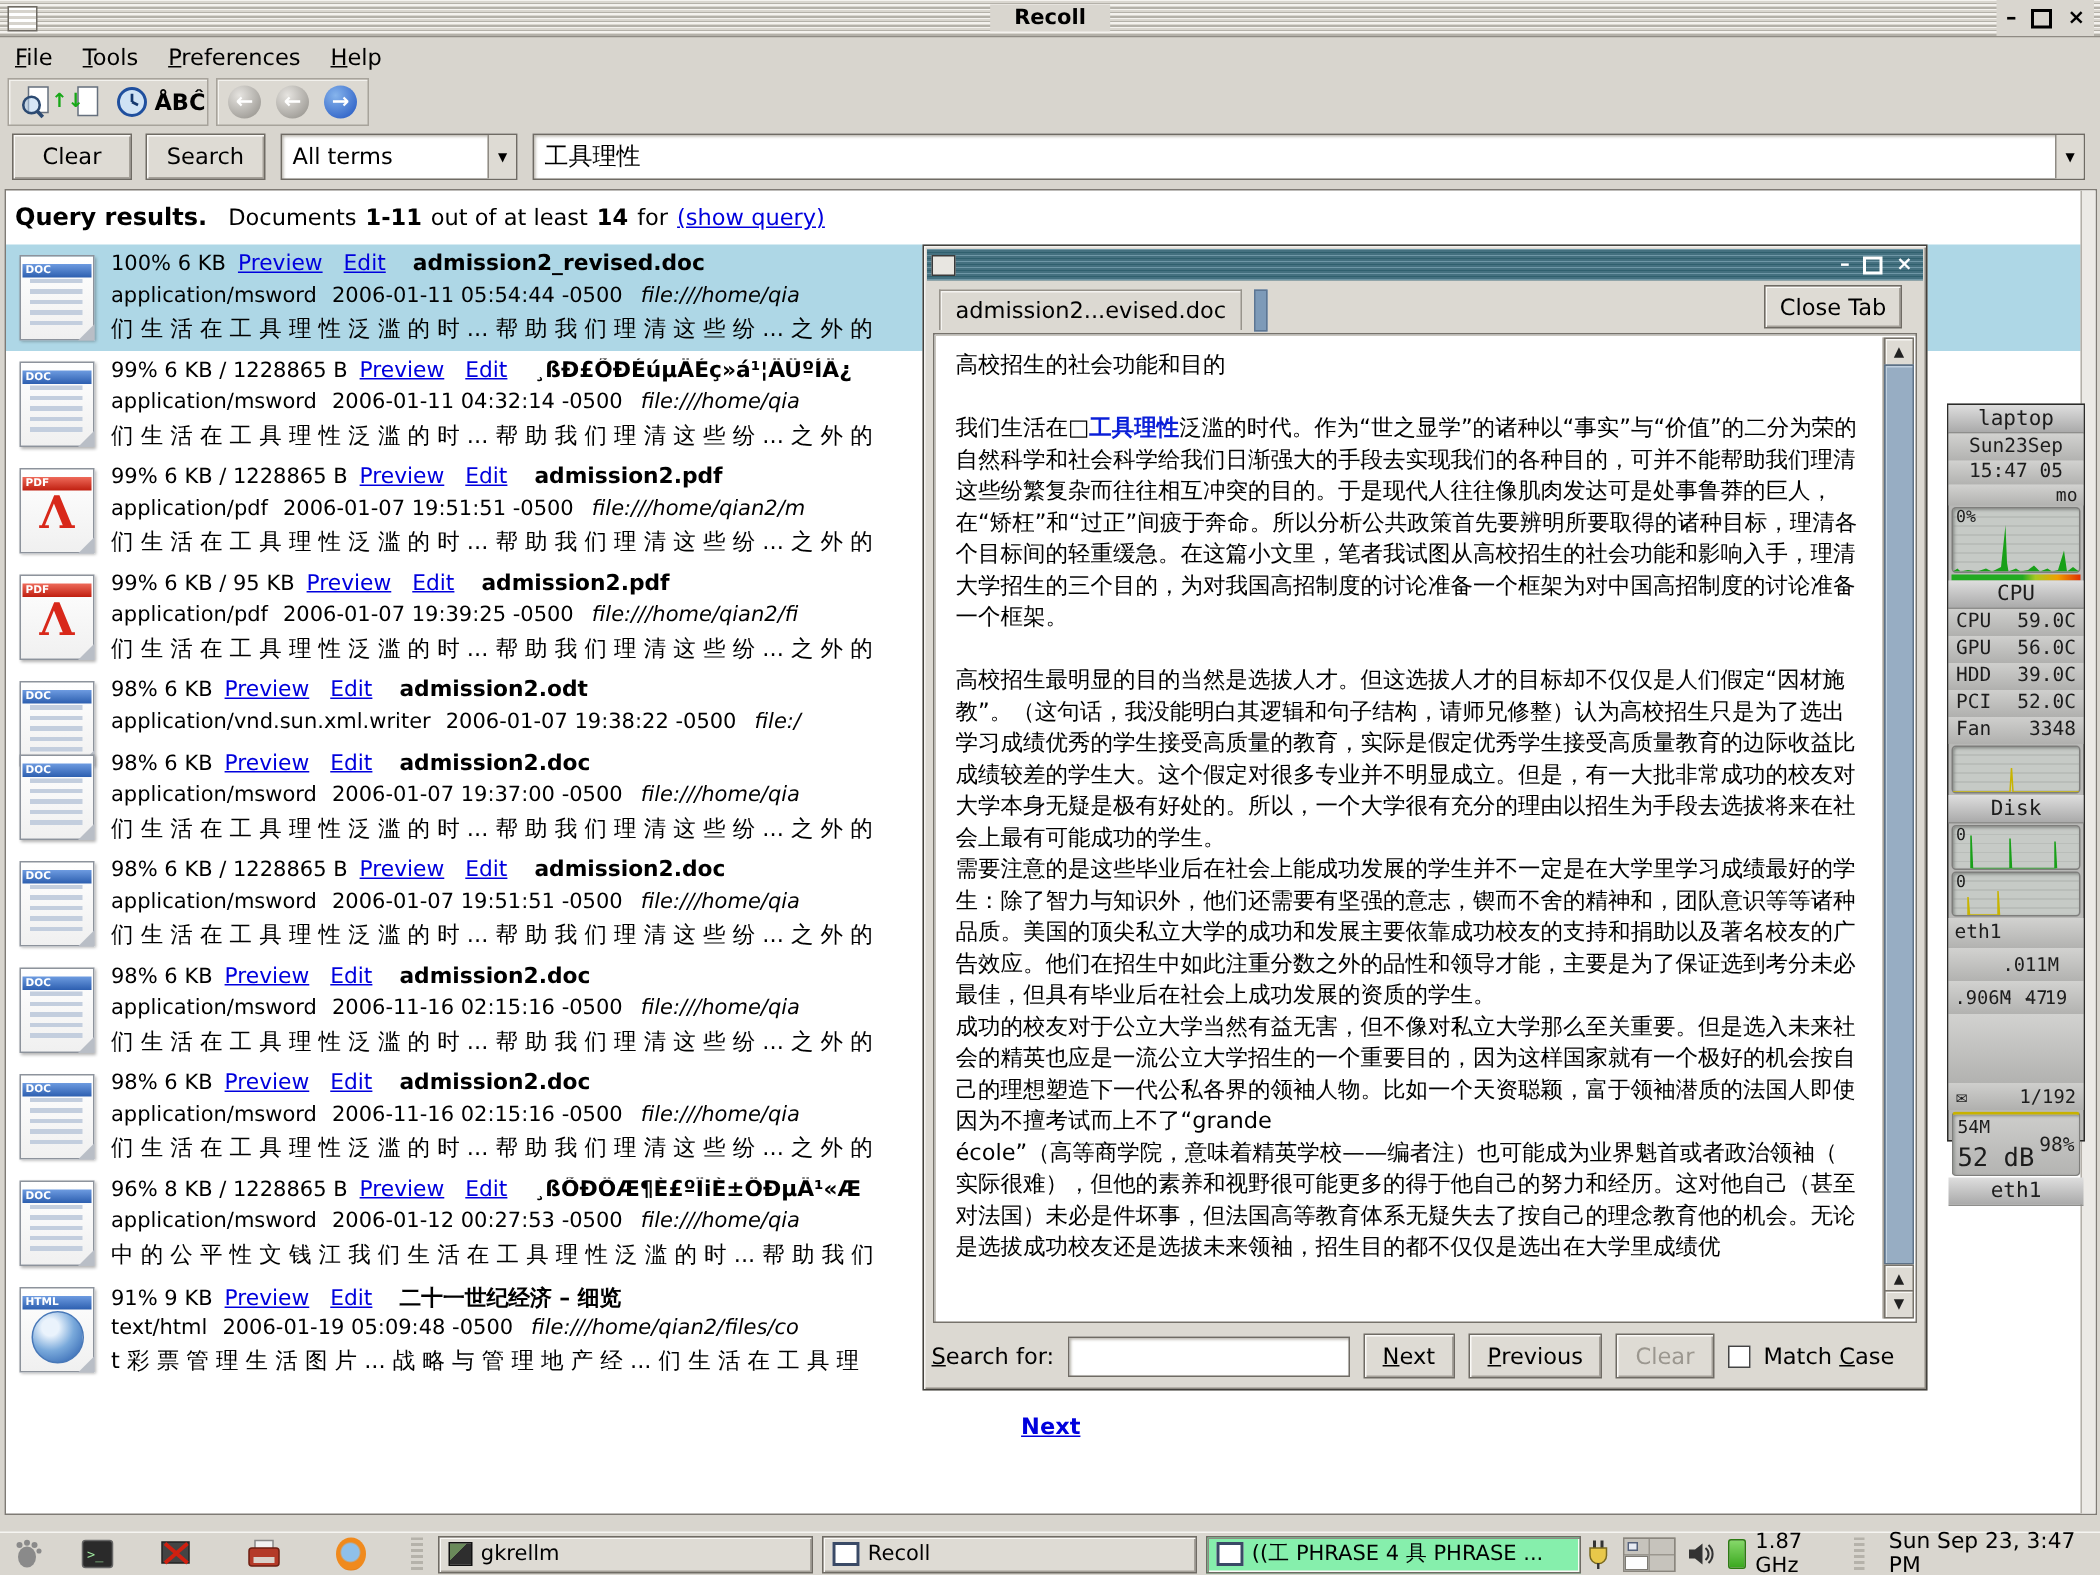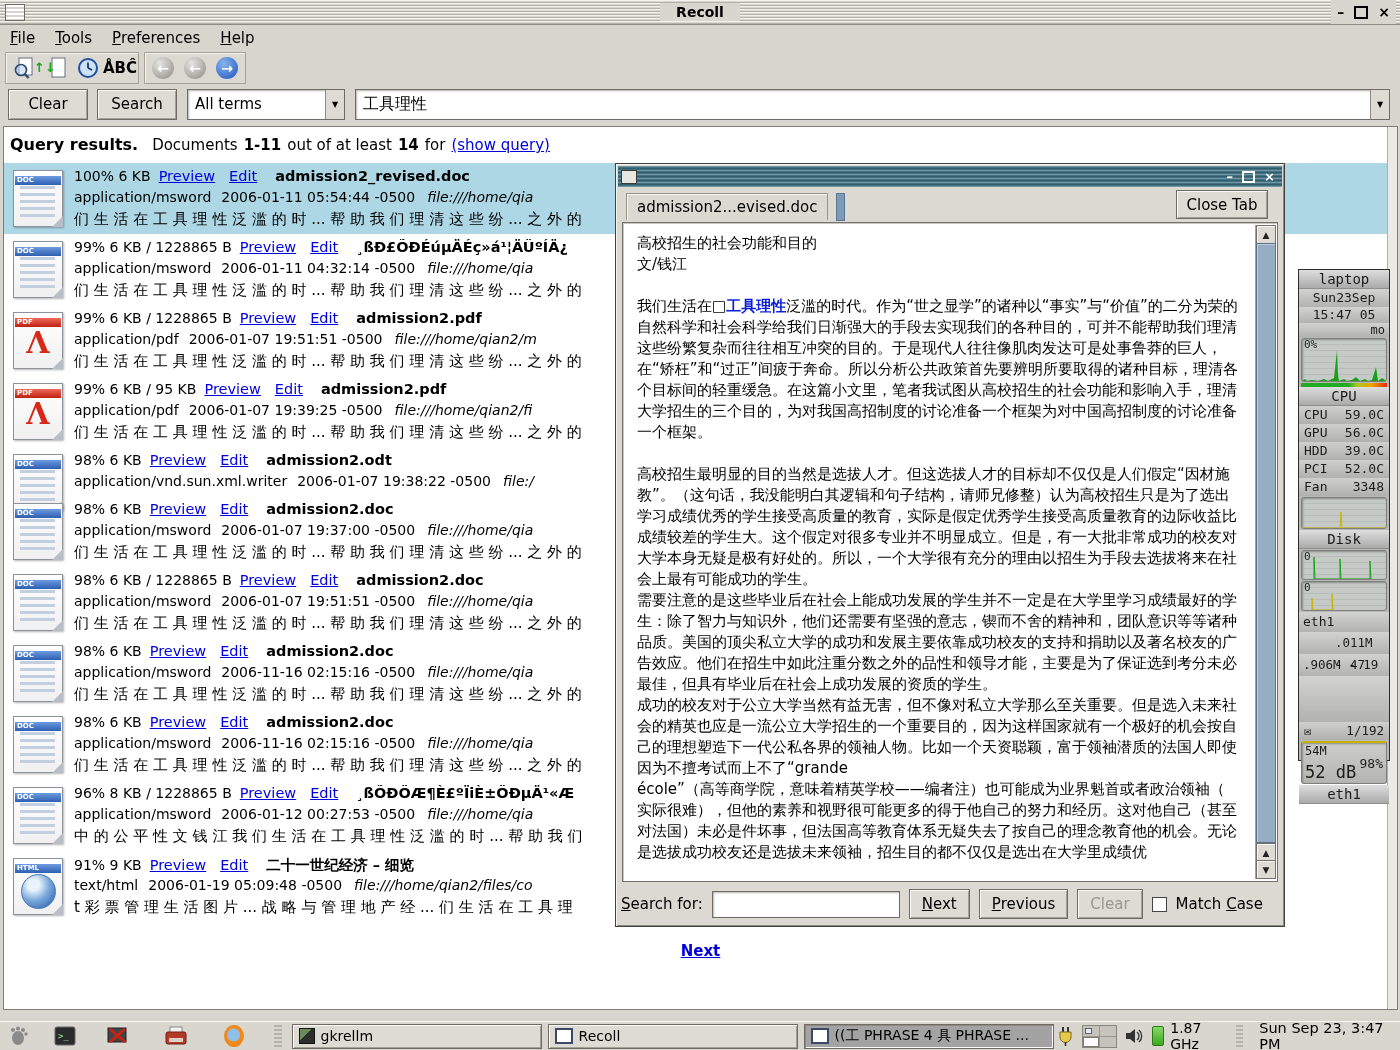--- a/index.html
+++ b/index.html
@@ -152,21 +152,21 @@
   .wifi .w2{position:absolute;right:3px;top:13px;font-size:13px;}
   .wifi .w3{position:absolute;left:3px;bottom:1px;font-size:17px;}
 
   
   #taskbar{left:0;bottom:0;width:1400px;height:28px;background:#d9d6cf;border-top:1px solid #f6f5f2;
     display:flex;align-items:center;z-index:50;}
   .tb-ico{width:26px;height:24px;display:flex;align-items:center;justify-content:center;cursor:pointer;}
   .handle{width:8px;height:22px;margin:0 4px;background:repeating-linear-gradient(180deg,#b5b2aa 0 2px,transparent 2px 4px);}
   .task{width:236px;height:23px;margin-left:6px;display:flex;align-items:center;gap:6px;
     padding:0 6px;font-size:14px;white-space:nowrap;overflow:hidden;justify-content:flex-start;}
-  .task.active{box-shadow:inset 1px 1px 0 #8f8b84,inset -1px -1px 0 #fbfaf7;background:#a3a3a3;}
+  .task.active{box-shadow:inset 1px 1px 0 #8f8b84,inset -1px -1px 0 #fbfaf7;background:#86efac;}
   .task .wico{display:inline-block;width:14px;height:12px;border:2px solid #3a4a66;background:#fff;flex:0 0 auto;}
   .task .gico{display:inline-block;width:14px;height:14px;background:#3a3a3a;border:1px solid #111;
     background:linear-gradient(135deg,#6a8a5a 0 40%,#2e2e2e 41%);flex:0 0 auto;}
   #tray{margin-left:auto;display:flex;align-items:center;gap:6px;}
   .pager{display:grid;grid-template-columns:16px 16px;grid-template-rows:10px 10px;gap:1px;
     background:#9b978f;border:1px solid #8a867e;cursor:pointer;}
   .pager .pc{background:#c6c3bc;}
   .pager .pc.p1{background:#c6c3bc;position:relative;}
   .pager .pc.p1::after{content:"";position:absolute;left:2px;top:2px;width:5px;height:4px;border:1px solid #55617a;background:#e8ecf4;}
   .pager .pc.p3{background:#fdfdfd;border:1px solid #7d7a73;}
@@ -368,21 +368,20 @@
     </span>
   </div>
   <div class="ptabrow">
     <span class="ptab">admission2...evised.doc</span>
     <span class="ptab-strip"></span>
     <span class="btn" id="close-tab-btn">Close Tab</span>
   </div>
   <div class="pcontent">
     <div id="ptext">
         <div class="pblock"><span>高校招生的社会功能和目的</span></div>
-        <div class="pblock"><span>文/钱江</span></div>
         <div class="gap"></div>
         <div class="pblock"><span>我们生活在□</span><span class="phl">工具理性</span><span>泛滥的时代。作为“世之显学”的诸种以“事实”与“价值”的二分为荣的自然科学和社会科学给我们日渐强大的手段去实现我们的各种目的，可并不能帮助我们理清这些纷繁复杂而往往相互冲突的目的。于是现代人往往像肌肉发达可是处事鲁莽的巨人，在“矫枉”和“过正”间疲于奔命。所以分析公共政策首先要辨明所要取得的诸种目标，理清各个目标间的轻重缓急。在这篇小文里，笔者我试图从高校招生的社会功能和影响入手，理清大学招生的三个目的，为对我国高招制度的讨论准备一个框架为对中国高招制度的讨论准备一个框架。</span></div>
         <div class="gap"></div>
         <div class="pblock"><span>高校招生最明显的目的当然是选拔人才。但这选拔人才的目标却不仅仅是人们假定“因材施教”。（这句话，我没能明白其逻辑和句子结构，请师兄修整）认为高校招生只是为了选出学习成绩优秀的学生接受高质量的教育，实际是假定优秀学生接受高质量教育的边际收益比成绩较差的学生大。这个假定对很多专业并不明显成立。但是，有一大批非常成功的校友对大学本身无疑是极有好处的。所以，一个大学很有充分的理由以招生为手段去选拔将来在社会上最有可能成功的学生。</span></div>
         <div class="pblock"><span>需要注意的是这些毕业后在社会上能成功发展的学生并不一定是在大学里学习成绩最好的学生：除了智力与知识外，他们还需要有坚强的意志，锲而不舍的精神和，团队意识等等诸种品质。美国的顶尖私立大学的成功和发展主要依靠成功校友的支持和捐助以及著名校友的广告效应。他们在招生中如此注重分数之外的品性和领导才能，主要是为了保证选到考分未必最佳，但具有毕业后在社会上成功发展的资质的学生。</span></div>
         <div class="pblock"><span>成功的校友对于公立大学当然有益无害，但不像对私立大学那么至关重要。但是选入未来社会的精英也应是一流公立大学招生的一个重要目的，因为这样国家就有一个极好的机会按自己的理想塑造下一代公私各界的领袖人物。比如一个天资聪颖，富于领袖潜质的法国人即使因为不擅考试而上不了“grande</span><br><span>école”（高等商学院，意味着精英学校——编者注）也可能成为业界魁首或者政治领袖（</span><br><span>实际很难），但他的素养和视野很可能更多的得于他自己的努力和经历。这对他自己（甚至对法国）未必是件坏事，但法国高等教育体系无疑失去了按自己的理念教育他的机会。无论是选拔成功校友还是选拔未来领袖，招生目的都不仅仅是选出在大学里成绩优</span></div>
       </div>
     <div class="pscroll">
       <span class="sbtn sb-top">▲</span>
       <span class="sthumb"></span>

